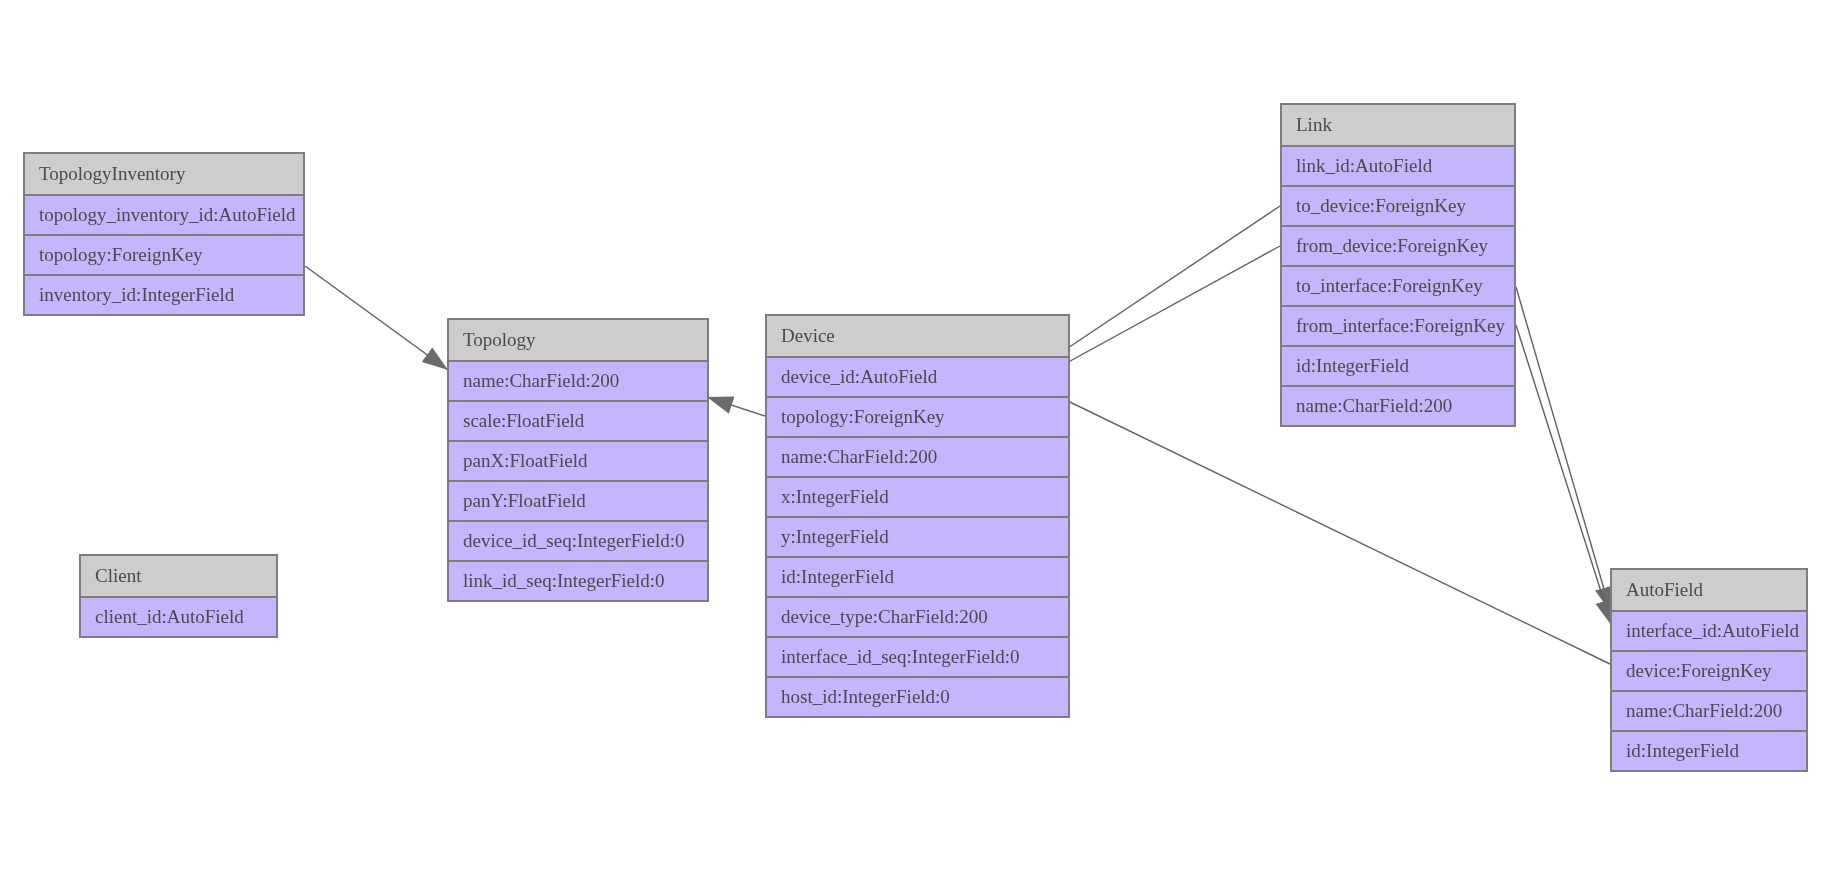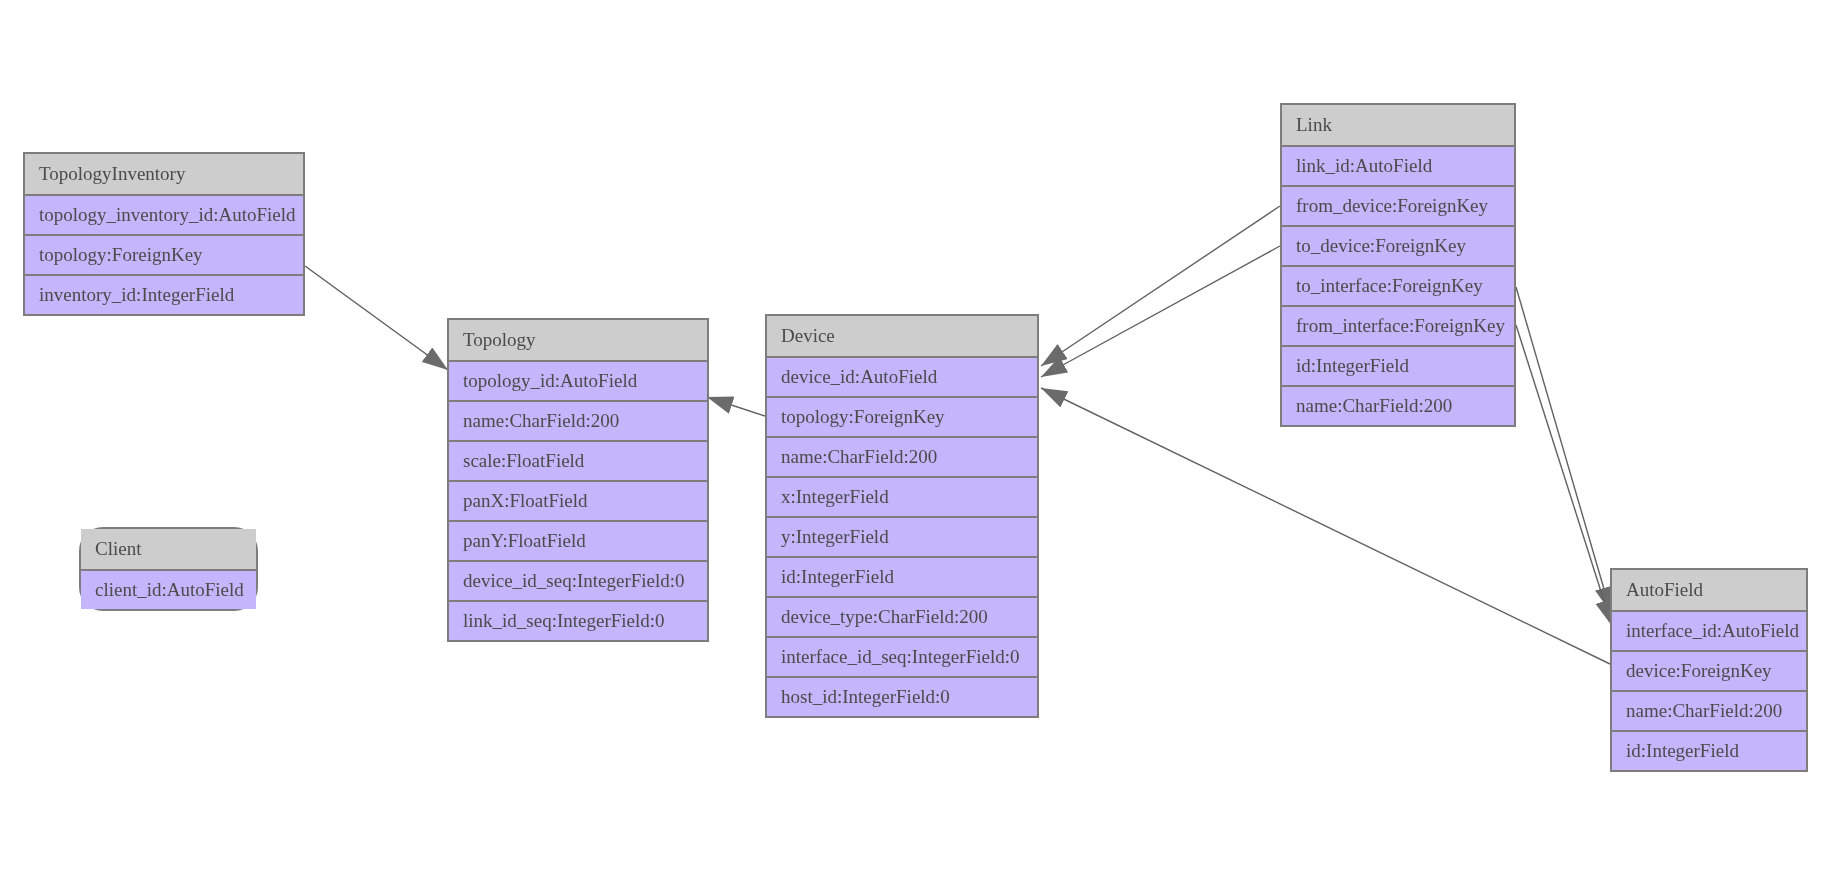--- a/index.html
+++ b/index.html
@@ -82,49 +82,48 @@
   </svg>
 
 <div class="entity" style="left: 23px; top: 152px; width: 282px;">
       <div class="hdr">TopologyInventory</div>
       <div class="row">topology_inventory_id:AutoField</div>
       <div class="row">topology:ForeignKey</div>
       <div class="row">inventory_id:IntegerField</div>
     </div>
     <div class="entity" style="left: 447px; top: 318px; width: 262px;">
       <div class="hdr">Topology</div>
-      <div class="row">topology_id:AutoField</div>
       <div class="row">name:CharField:200</div>
       <div class="row">scale:FloatField</div>
       <div class="row">panX:FloatField</div>
       <div class="row">panY:FloatField</div>
       <div class="row">device_id_seq:IntegerField:0</div>
       <div class="row">link_id_seq:IntegerField:0</div>
     </div>
-    <div class="entity" style="left: 79px; top: 527px; width: 179px; border-radius: 24px;">
+    <div class="entity" style="left: 79px; top: 554px; width: 199px;">
       <div class="hdr">Client</div>
       <div class="row">client_id:AutoField</div>
     </div>
-    <div class="entity" style="left: 765px; top: 314px; width: 274px;">
+    <div class="entity" style="left: 765px; top: 314px; width: 305px;">
       <div class="hdr">Device</div>
       <div class="row">device_id:AutoField</div>
       <div class="row">topology:ForeignKey</div>
       <div class="row">name:CharField:200</div>
       <div class="row">x:IntegerField</div>
       <div class="row">y:IntegerField</div>
       <div class="row">id:IntegerField</div>
       <div class="row">device_type:CharField:200</div>
       <div class="row">interface_id_seq:IntegerField:0</div>
       <div class="row">host_id:IntegerField:0</div>
     </div>
     <div class="entity" style="left: 1280px; top: 103px; width: 236px;">
       <div class="hdr">Link</div>
       <div class="row">link_id:AutoField</div>
+      <div class="row">to_device:ForeignKey</div>
       <div class="row">from_device:ForeignKey</div>
-      <div class="row">to_device:ForeignKey</div>
       <div class="row">to_interface:ForeignKey</div>
       <div class="row">from_interface:ForeignKey</div>
       <div class="row">id:IntegerField</div>
       <div class="row">name:CharField:200</div>
     </div>
     <div class="entity" style="left: 1610px; top: 568px; width: 198px;">
       <div class="hdr">AutoField</div>
       <div class="row">interface_id:AutoField</div>
       <div class="row">device:ForeignKey</div>
       <div class="row">name:CharField:200</div>

